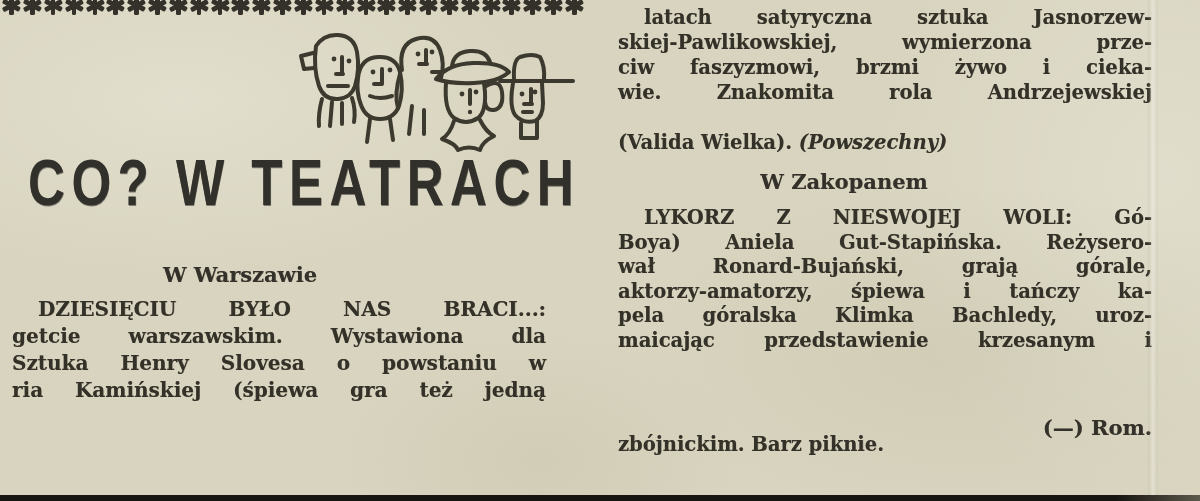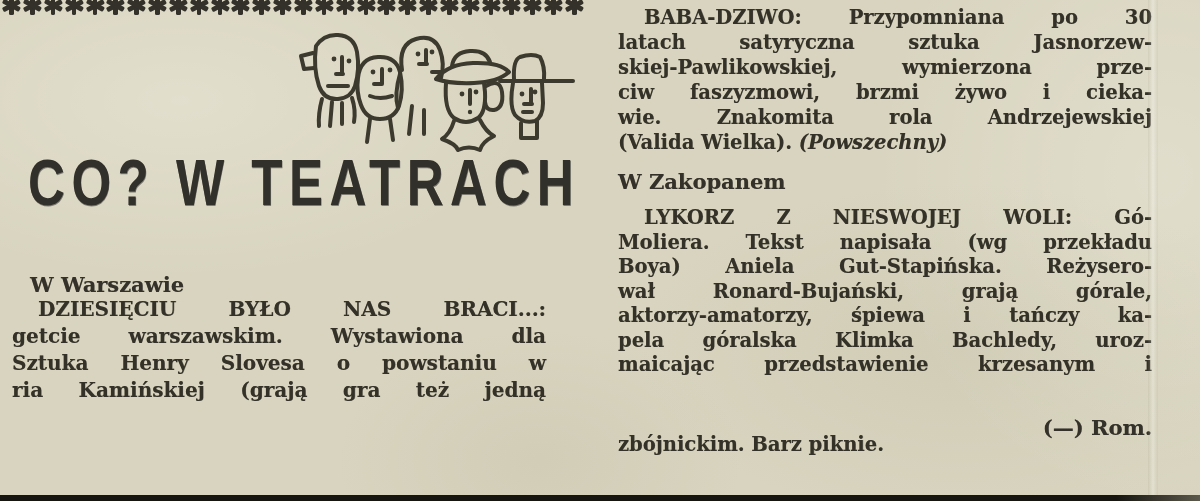--- a/index.html
+++ b/index.html
@@ -42,24 +42,24 @@
     position:absolute; left:28px; top:148px; margin:0;
     font-family:"Liberation Sans", sans-serif;
     font-weight:bold; font-size:64px; line-height:70px;
     letter-spacing:8px; white-space:nowrap;
     color:#32302b;
     transform:scaleX(0.80); transform-origin:left top;
     text-shadow:0.5px 0.5px 0.7px rgba(50,48,43,0.55);
   }
   
   .subhead{
-    position:absolute; font-weight:bold; font-size:21px; 
+    position:absolute; font-weight:bold; font-size:21px; text-align:center;
     color:#34312a; text-shadow:0.3px 0.3px 0.5px rgba(52,49,40,0.5);
   }
-  .subhead.warszawa{left:30px; top:272px; width:420px;}
+  .subhead.warszawa{left:30px; top:262px; width:420px;}
   .subhead.zakopane{left:618px; top:169px; width:452px;}
   
   .par{position:absolute; width:534px; font-weight:bold;
        text-shadow:0.3px 0.3px 0.5px rgba(52,49,40,0.45);}
   .par .tline{text-align:justify; text-align-last:justify; white-space:normal;}
   .par .tline:first-child{padding-left:26px;}
   .leftpar{left:12px; top:296px; font-size:20px; line-height:27px;}
   .rpar1{left:618px; top:5px; font-size:19.5px; line-height:25px;}
   .rpar1-last{left:618px; top:130px; width:534px; font-size:19.5px; line-height:25px;
               font-weight:bold; text-shadow:0.3px 0.3px 0.5px rgba(52,49,40,0.45);}
@@ -218,38 +218,36 @@
     <path class="stroke" d="M255 97 V112 M271 95 V112 M255 112 H271"></path>
   </svg>
 
   <h1 class="headline">CO? W TEATRACH</h1>
 
   <div class="subhead warszawa">W Warszawie</div>
   <div class="par leftpar">
       <div class="tline">DZIESIĘCIU BYŁO NAS BRACI...:</div>
       <div class="tline">getcie warszawskim. Wystawiona dla</div>
       <div class="tline">Sztuka Henry Slovesa o powstaniu w</div>
-      <div class="tline">ria Kamińskiej (grają gra też jedną</div>
+      <div class="tline">ria Kamińskiej (śpiewa gra też jedną</div>
     </div>
 
   <div class="par rpar1">
-      <div class="tline">BABA-DZIWO: Przypomniana po 30</div>
       <div class="tline">latach satyryczna sztuka Jasnorzew-</div>
       <div class="tline">skiej-Pawlikowskiej, wymierzona prze-</div>
       <div class="tline">ciw faszyzmowi, brzmi żywo i cieka-</div>
       <div class="tline">wie. Znakomita rola Andrzejewskiej</div>
     </div>
   <div class="lastline rpar1-last">
     <span>(Valida Wielka). </span><span class="it">(Powszechny)</span>
   </div>
 
   <div class="subhead zakopane">W Zakopanem</div>
   <div class="par rpar2">
       <div class="tline">LYKORZ Z NIESWOJEJ WOLI: Gó-</div>
-      <div class="tline">Moliera. Tekst napisała (wg przekładu</div>
       <div class="tline">Boya) Aniela Gut-Stapińska. Reżysero-</div>
       <div class="tline">wał Ronard-Bujański, grają górale,</div>
       <div class="tline">aktorzy-amatorzy, śpiewa i tańczy ka-</div>
       <div class="tline">pela góralska Klimka Bachledy, uroz-</div>
       <div class="tline">maicając przedstawienie krzesanym i</div>
     </div>
   <div class="rpar2-last">zbójnickim. Barz piknie.</div>
 
   <div class="signature">(—) Rom.</div>
 

